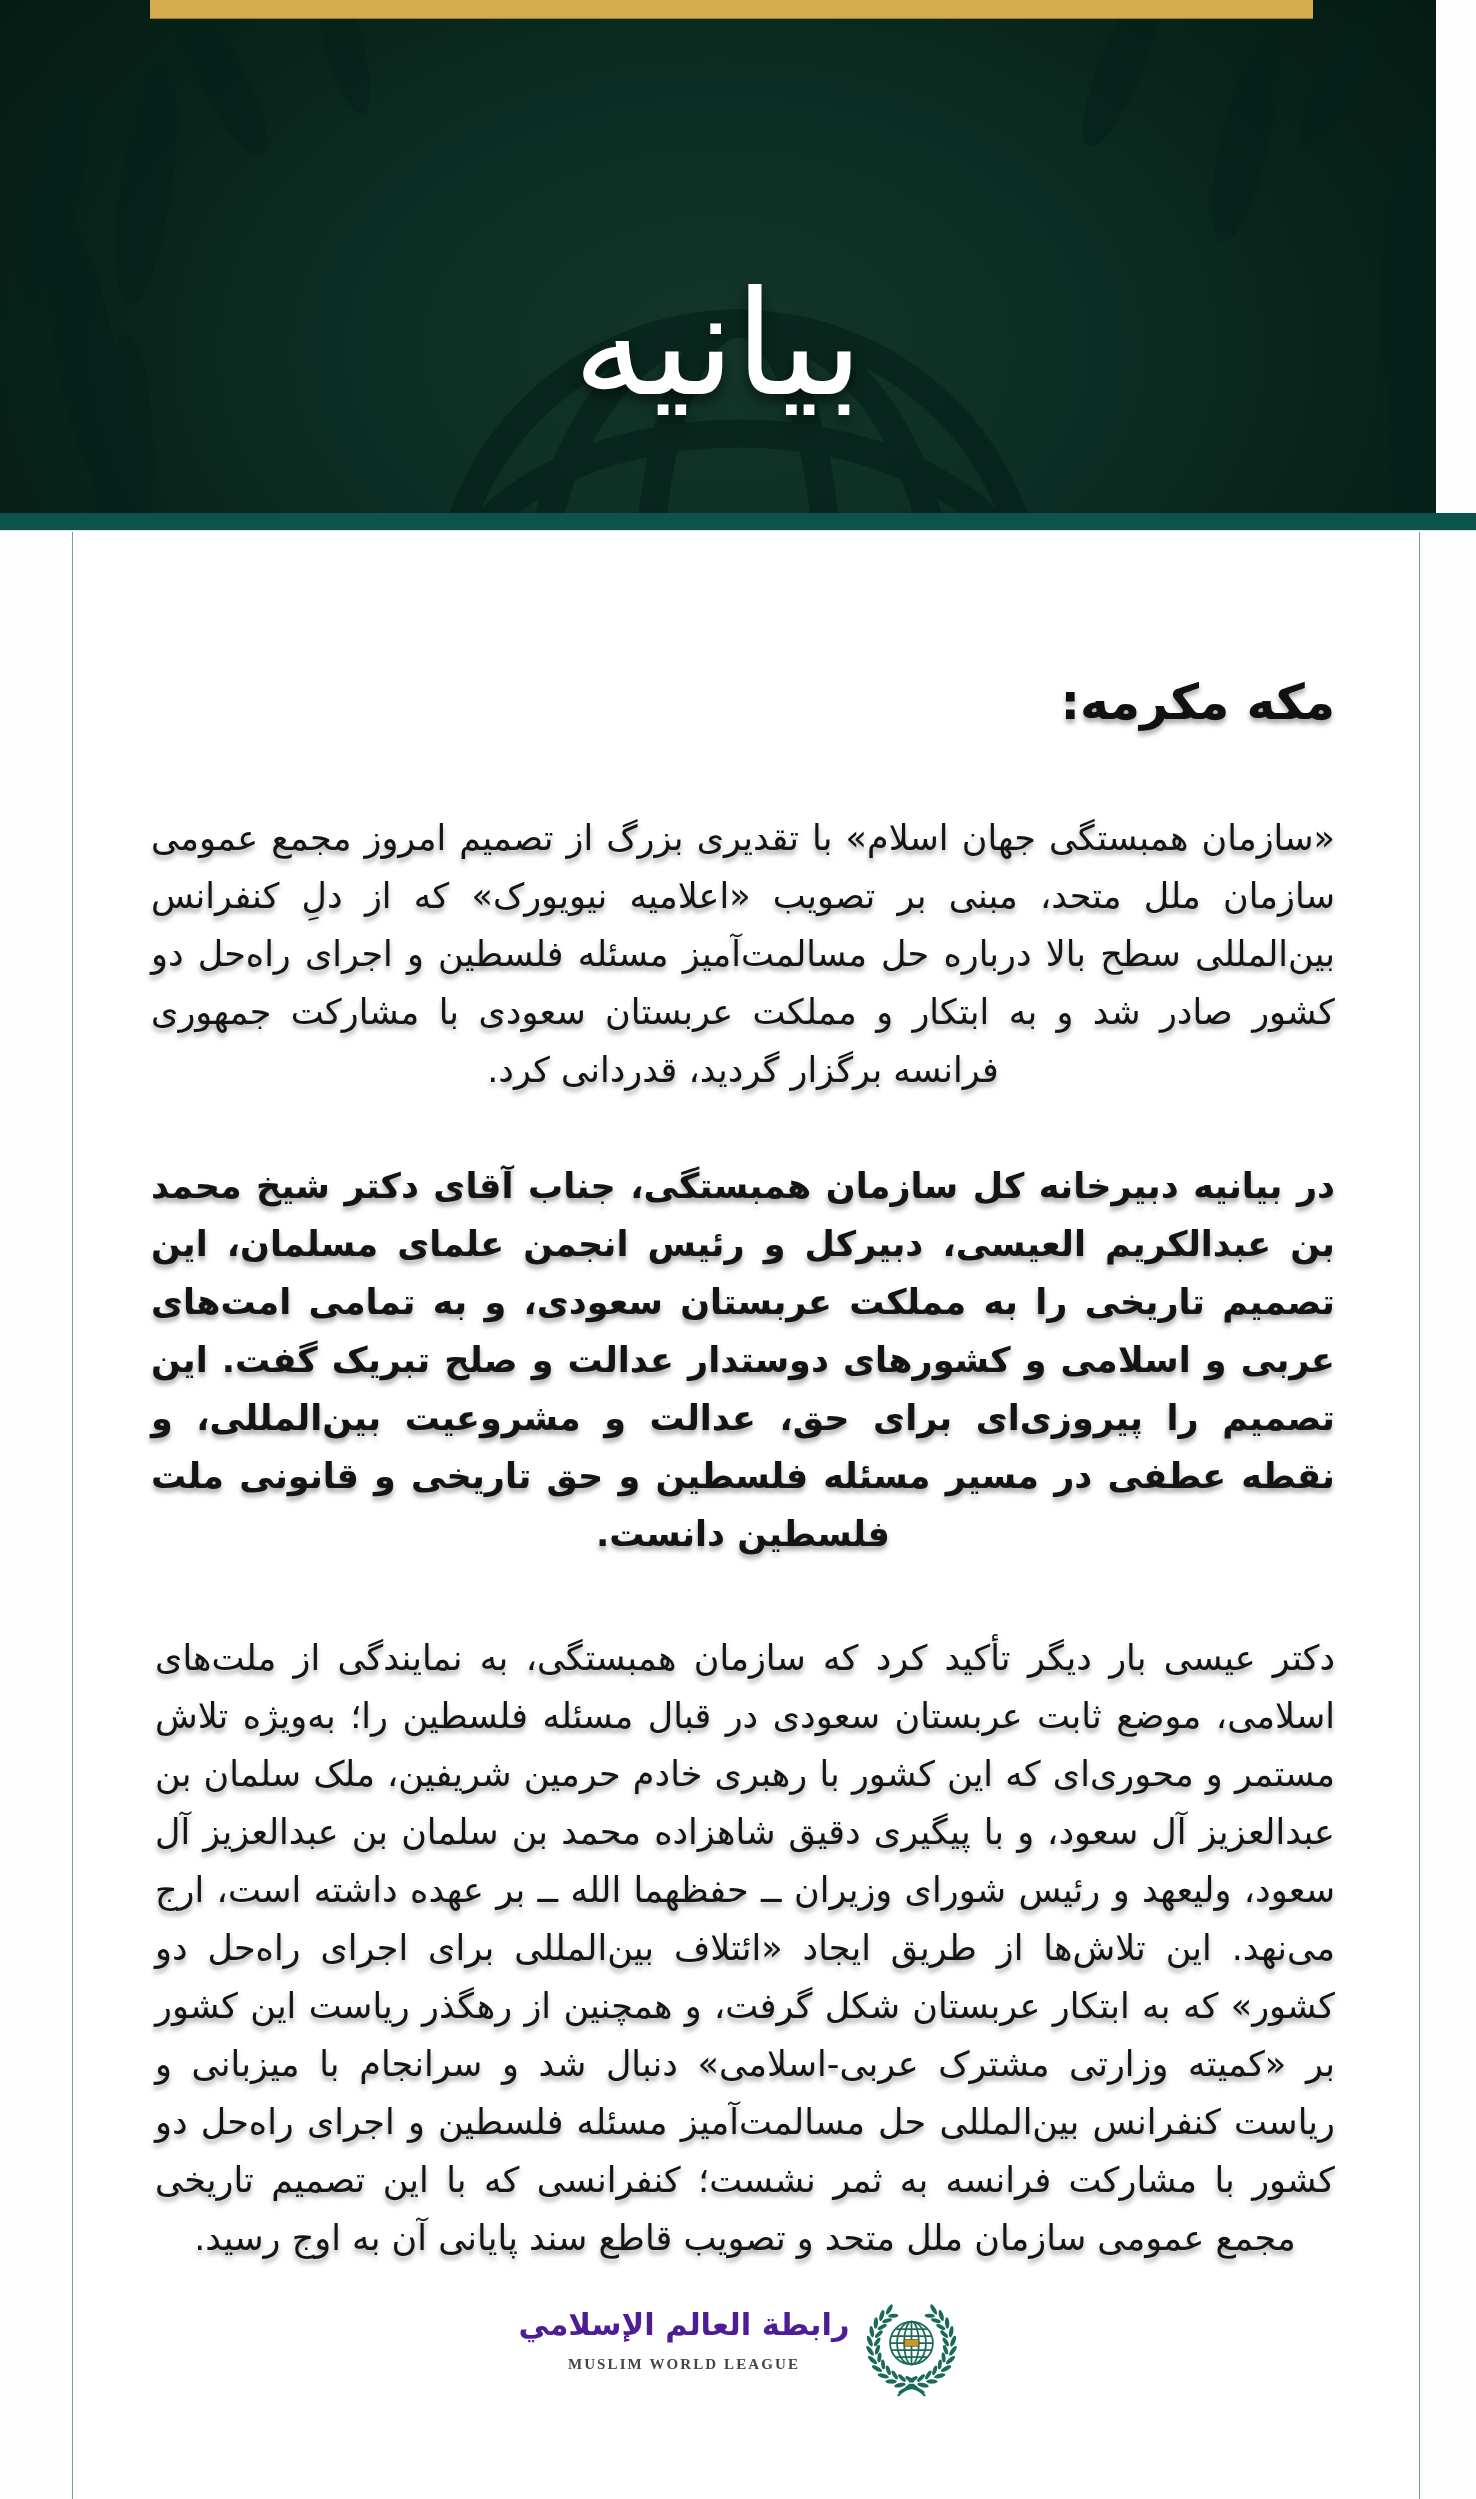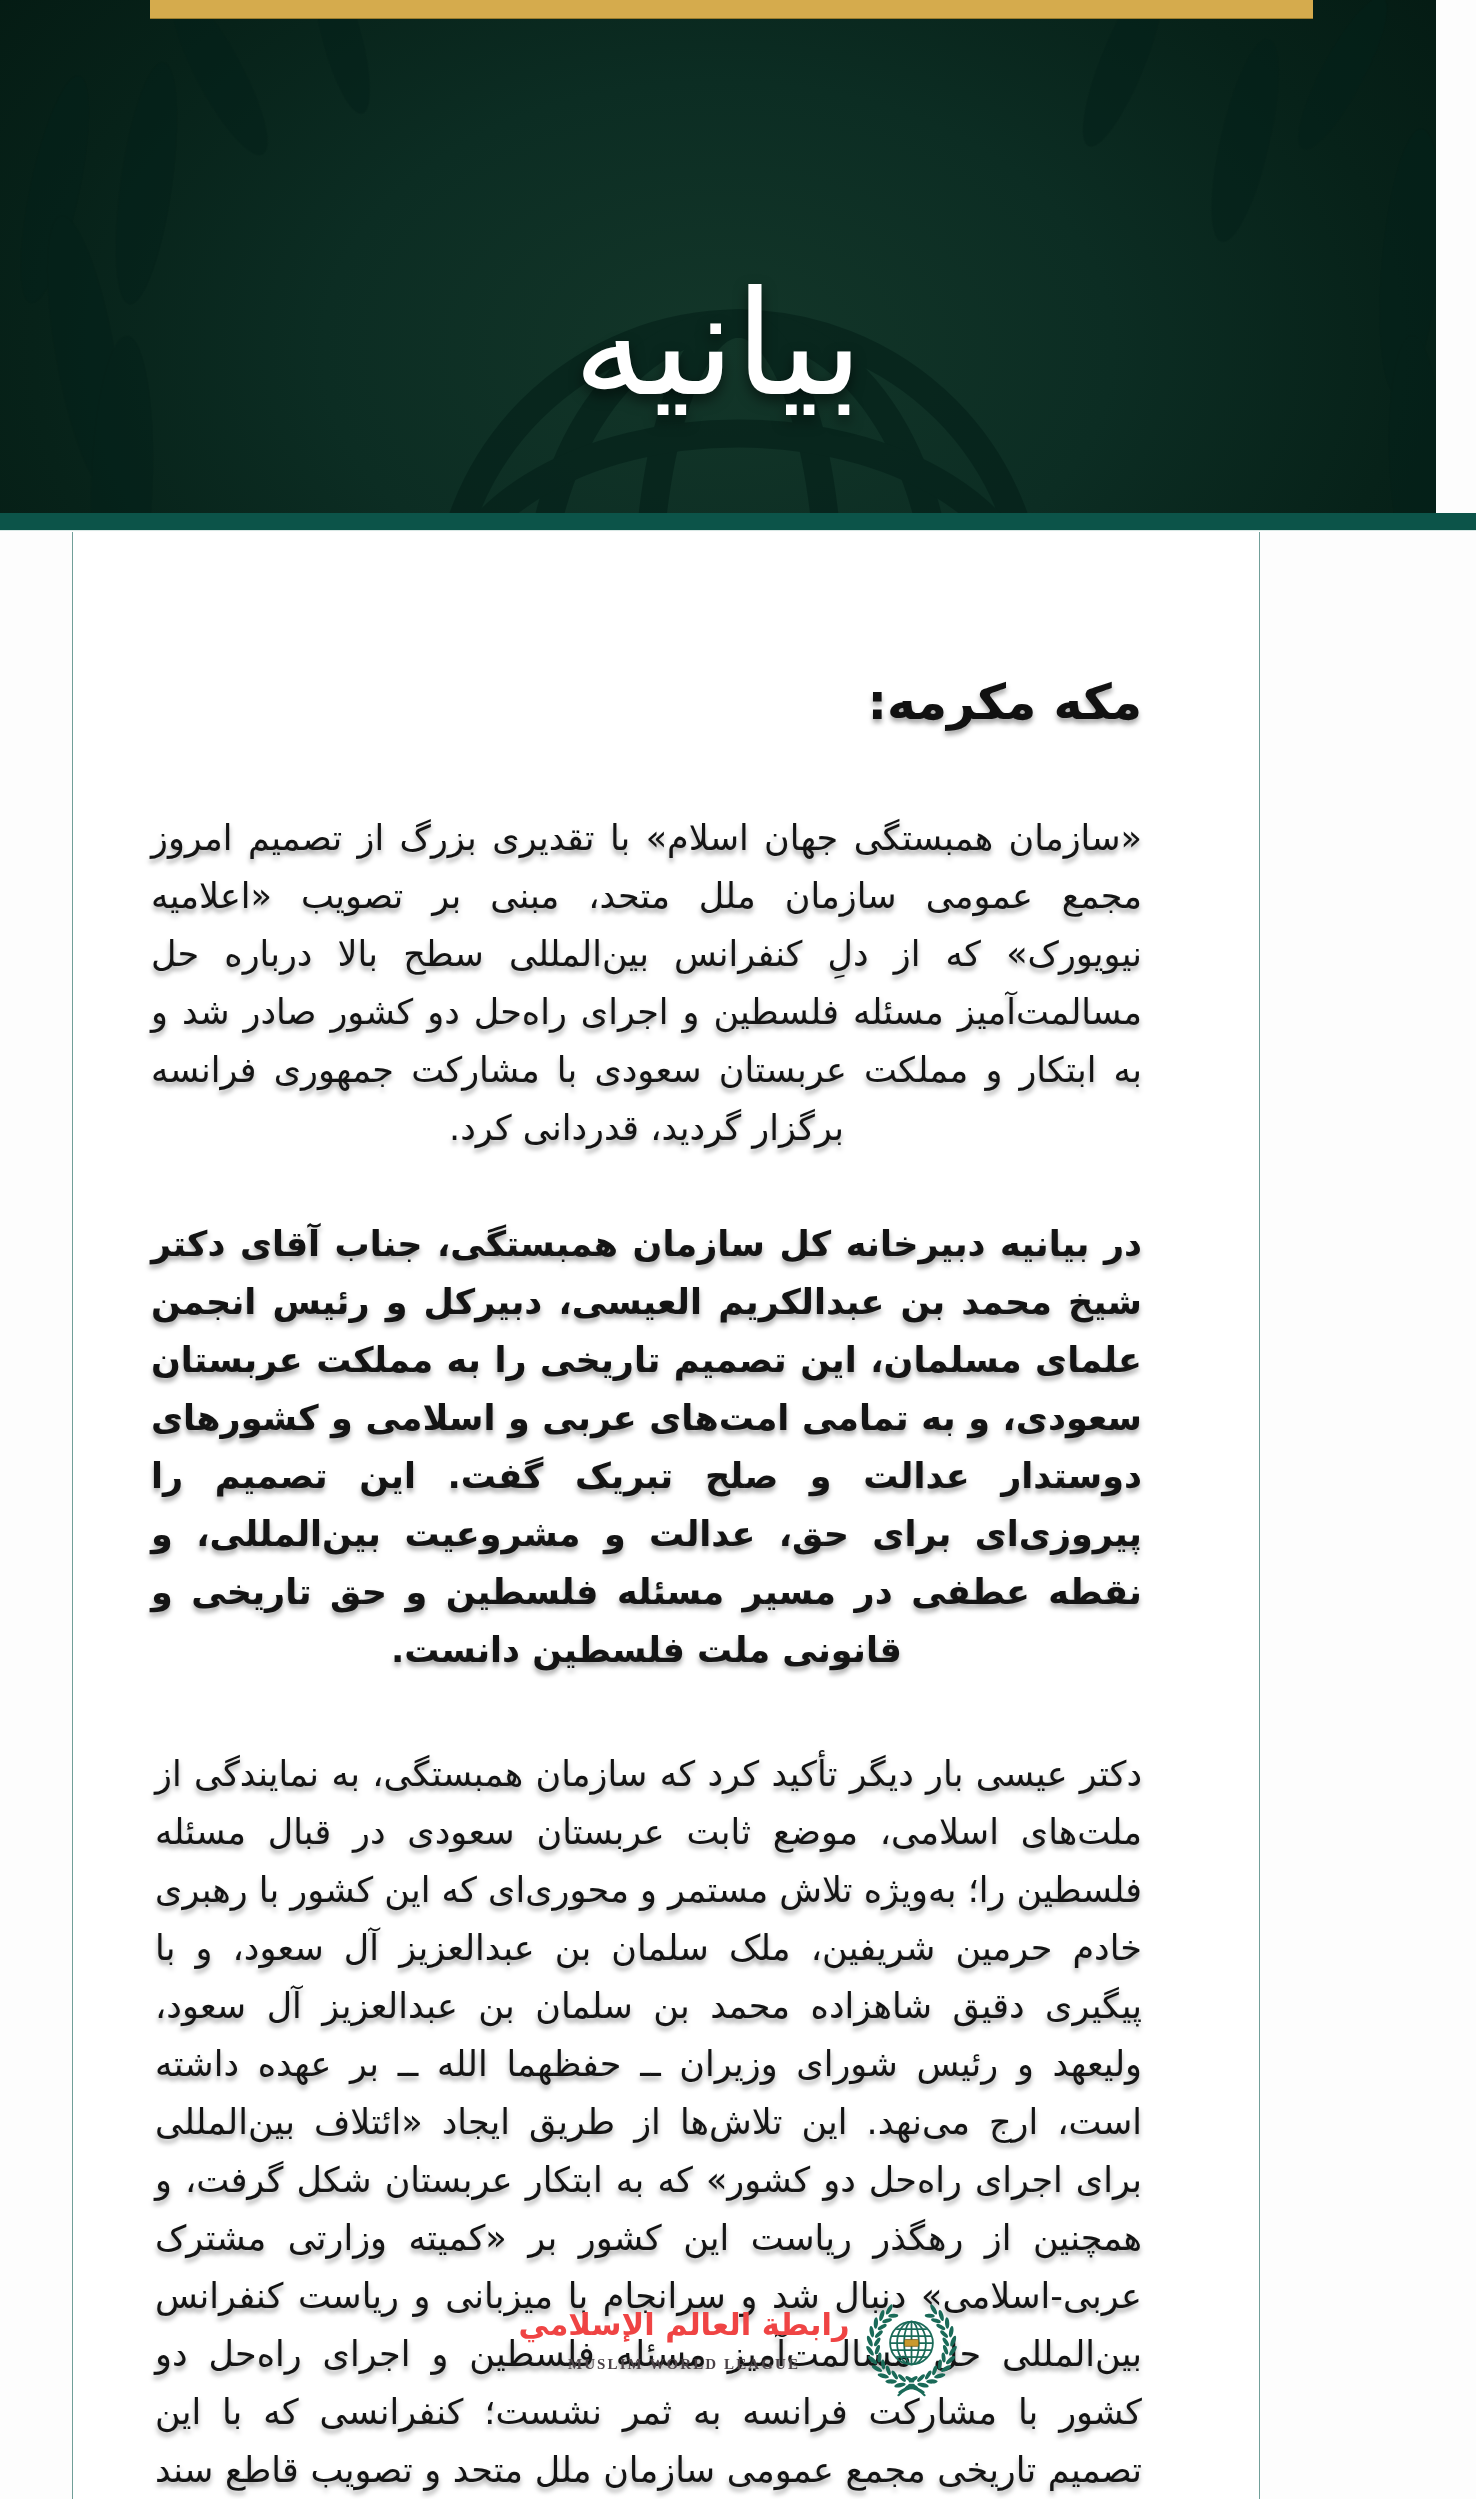--- a/index.html
+++ b/index.html
@@ -24,24 +24,24 @@
     text-align:center;font-size:145px;line-height:1.1;font-weight:400;
     color:#ffffff;text-shadow:0 6.1px 13.4px rgba(0,0,0,0.55);
     direction:rtl;
   }
   .divider-band{
     position:absolute;top:513px;left:0;width:1477px;height:17px;
     background:#0c5449;border-bottom:1.8px solid #d8e8e5;box-sizing:content-box;
   }
   
   .card{
-    position:absolute;top:532px;bottom:0;left:72px;width:1188px;
+    position:absolute;top:532px;bottom:0;left:72px;width:1348px;
     box-sizing:border-box;background:#ffffff;
     border-left:1.8px solid #719f99;border-right:1.8px solid #719f99;
-    padding:0 117px 0 78px;direction:rtl;
+    padding:0 84px 0 78px;direction:rtl;
   }
   .salutation{
     margin:139px 0 0 0;font-size:49px;line-height:1.3;font-weight:700;
     text-align:right;color:#111111;text-shadow:0 3.7px 5.5px rgba(0,0,0,0.35);
   }
   .para{
     font-size:35px;line-height:58px;color:#141414;
     text-align:justify;text-align-last:center;
     text-shadow:0 3.7px 5.5px rgba(0,0,0,0.35);
   }
@@ -49,21 +49,21 @@
   .para.p2{margin:58px 0 0 0;font-weight:bold;}
   .para.p3{margin:66px 0 0 4px;}
   
   .logo-row{
     position:absolute;top:2302px;left:0;width:1477px;
     display:flex;justify-content:center;align-items:flex-start;gap:16px;
     direction:ltr;
   }
   .logo-text{display:flex;flex-direction:column;align-items:center;}
   .logo-ar{
-    font-size:30.5px;font-weight:700;color:#ef4444;direction:rtl;line-height:1.5;
+    font-size:30.5px;font-weight:700;color:#4c1d95;direction:rtl;line-height:1.5;
   }
   .logo-en{
     margin-top:8.5px;font-family:"Liberation Serif",serif;font-weight:700;
     font-size:15px;letter-spacing:0.14em;color:#4b4247;white-space:nowrap;
   }
   .emblem{width:93px;height:98px;display:block;}
 </style>
 </head>
 <body>
 

